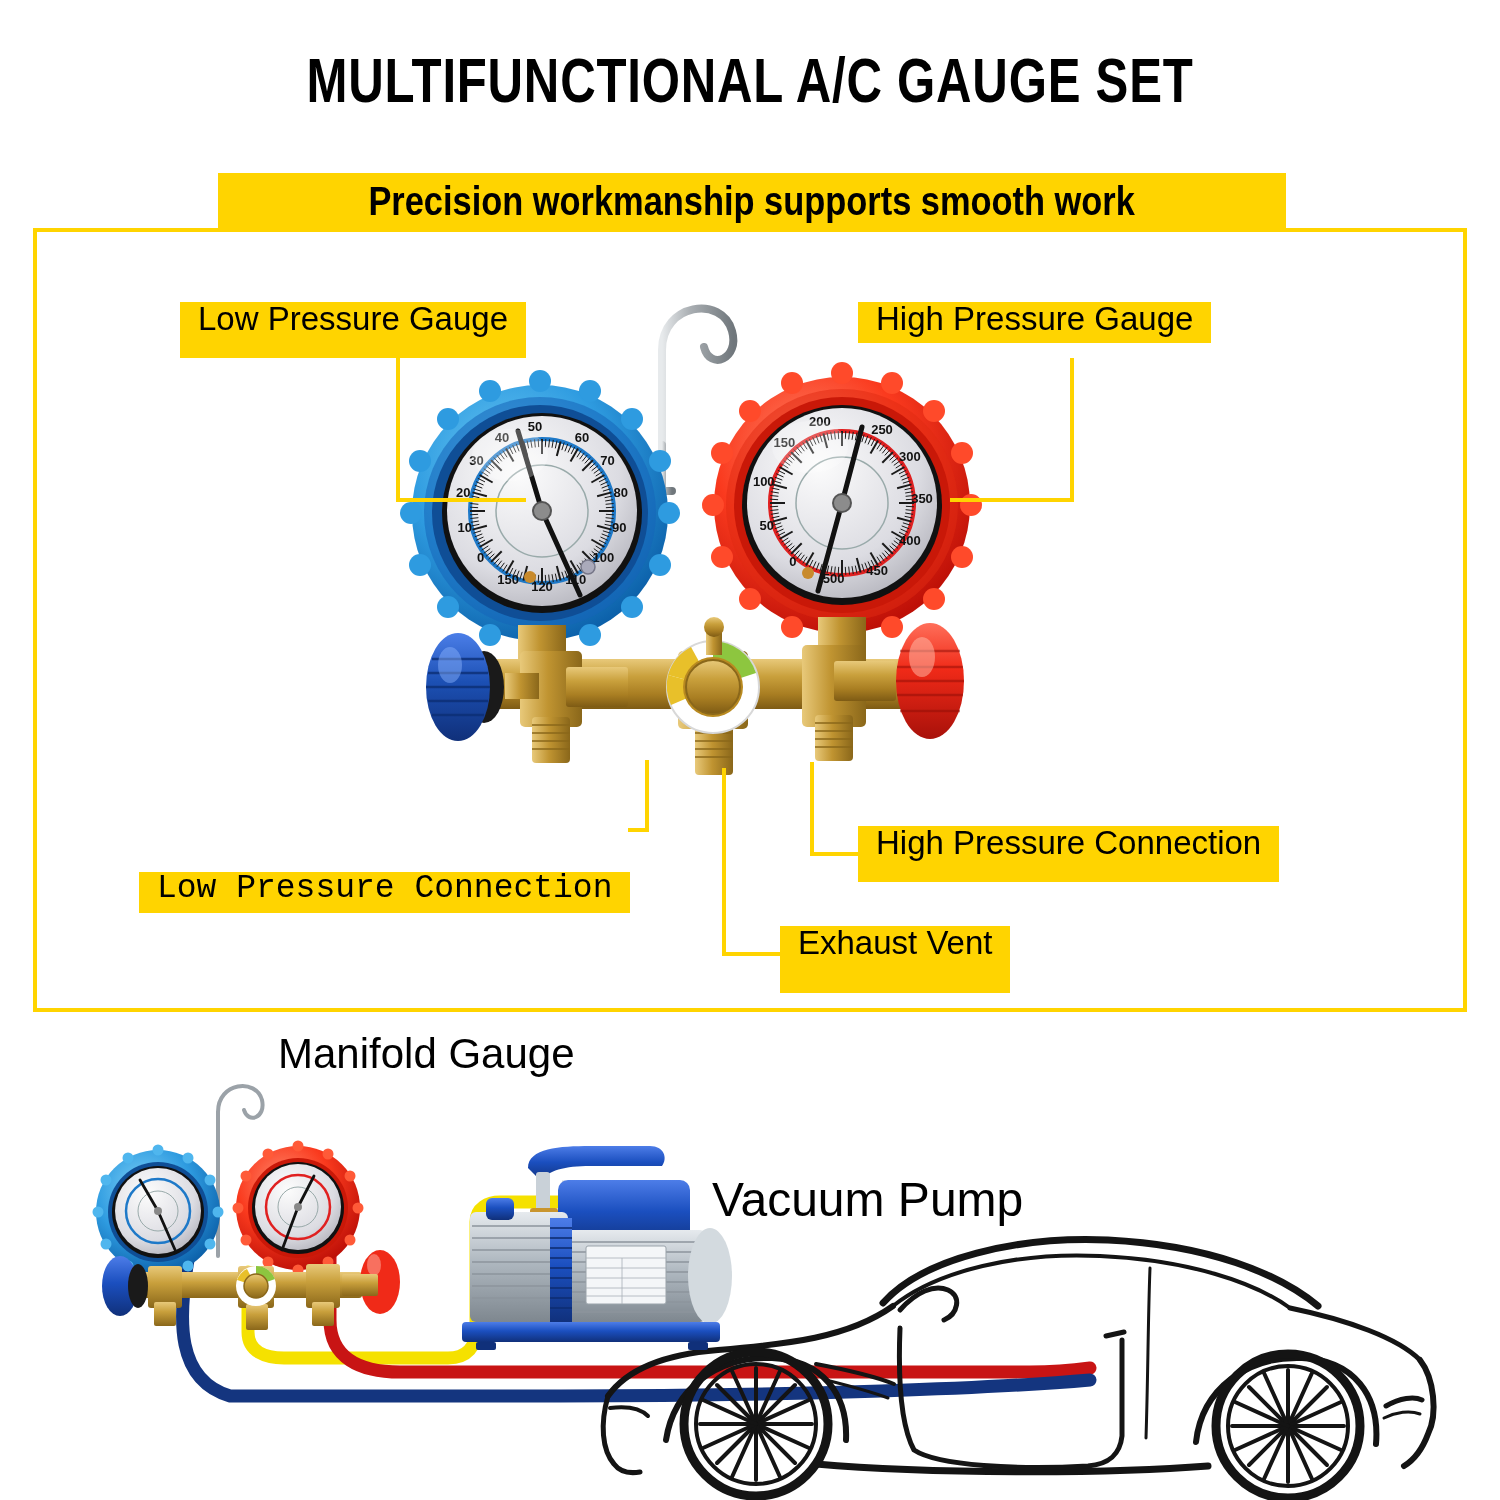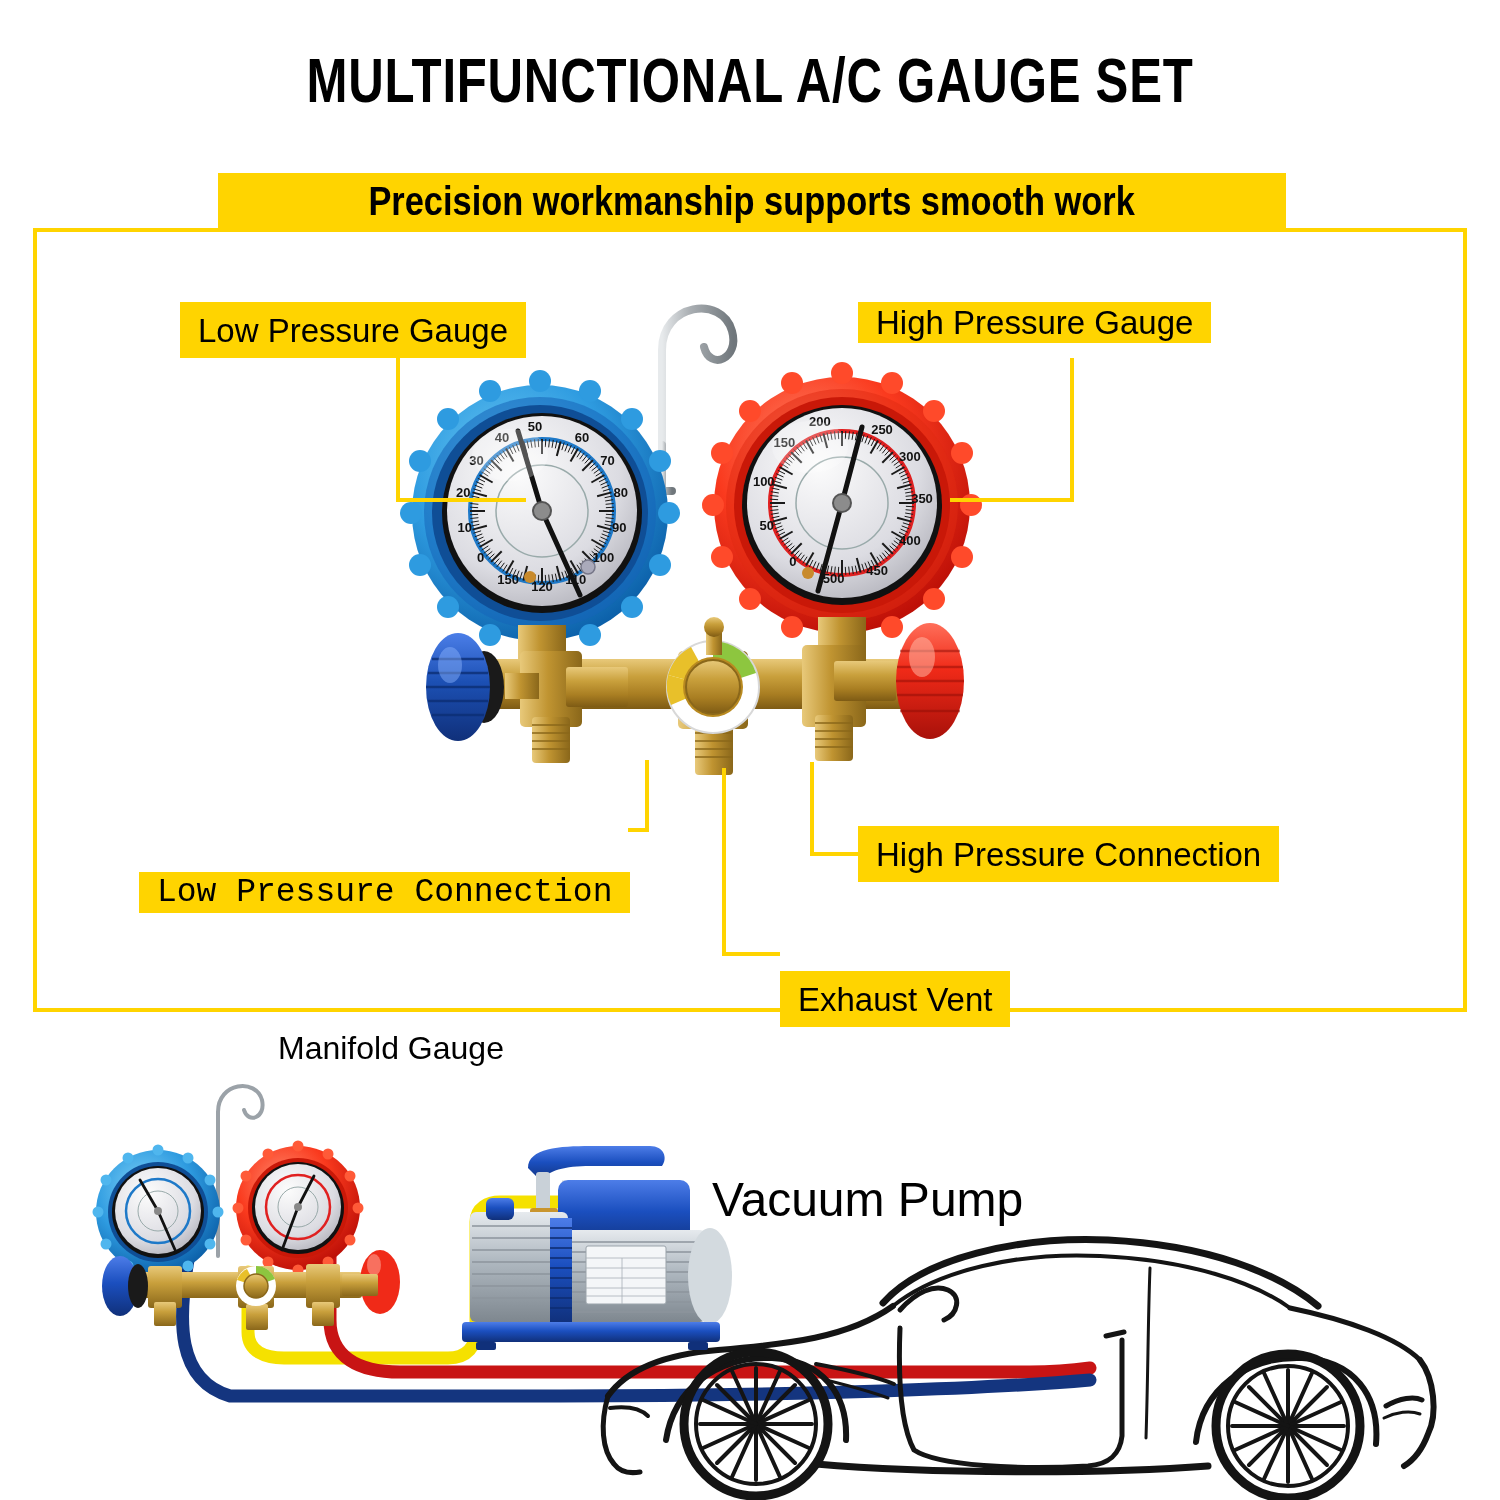--- a/index.html
+++ b/index.html
@@ -20,31 +20,31 @@
     font-weight:bold;font-size:40px;white-space:nowrap;
     transform:scaleX(.86);transform-origin:center center;
   }
 
   
   #frame{position:absolute;left:33px;top:228px;width:1434px;height:784px;
     border:4px solid #FFD400;box-sizing:border-box;}
 
   
   .lbl{position:absolute;background:#FFD400;color:#000;
-    font-size:33px;line-height:1;display:flex;align-items:center;
+    font-size:33px;line-height:1;display:flex;
     padding:0 18px;box-sizing:border-box;white-space:nowrap;z-index:6;}
 
   
   .conn{position:absolute;background:#FFD400;z-index:5;}
 
   
   #product{position:absolute;left:410px;top:255px;width:620px;height:540px;z-index:4;}
   #product svg,#bottom svg,#car svg{display:block;overflow:visible;}
 
-  #bottom-title{position:absolute;left:278px;top:1030px;font-size:32px;}
+  #bottom-title{position:absolute;left:278px;top:1030px;font-size:42px;}
   #vac-title{position:absolute;left:712px;top:1172px;font-size:48px;}
 
   #bottom{position:absolute;left:90px;top:1060px;width:640px;height:330px;z-index:3;}
   #car{position:absolute;left:548px;top:1228px;width:950px;height:272px;z-index:2;}
   #hoses{position:absolute;left:0;top:1040px;width:1500px;height:460px;z-index:1;}
 </style>
 </head>
 <body>
 
 <div id="title">MULTIFUNCTIONAL A/C GAUGE SET</div>
@@ -74,21 +74,21 @@
 </div>
 <div class="lbl" style="left:858px;top:302px;height:41px;">
   <span>High Pressure Gauge</span>
 </div>
 <div class="lbl" style="left:139px;top:872px;height:41px;font-family:Liberation Mono, monospace;">
   <span>Low Pressure Connection</span>
 </div>
 <div class="lbl" style="left:858px;top:826px;height:56px;">
   <span>High Pressure Connection</span>
 </div>
-<div class="lbl" style="left:780px;top:926px;height:56px;margin-top:45px;">
+<div class="lbl" style="left:780px;top:926px;height:67px;">
   <span>Exhaust Vent</span>
 </div>
 
 <div id="product">
 <svg viewBox="0 0 620 540" width="620" height="540">
   <defs>
     <radialGradient id="blueBoot" cx="38%" cy="32%" r="72%">
       <stop offset="0%" stop-color="#6ECBF5"></stop>
           <stop offset="55%" stop-color="#2E9BE0"></stop>
       <stop offset="100%" stop-color="#0B5FA8"></stop>

